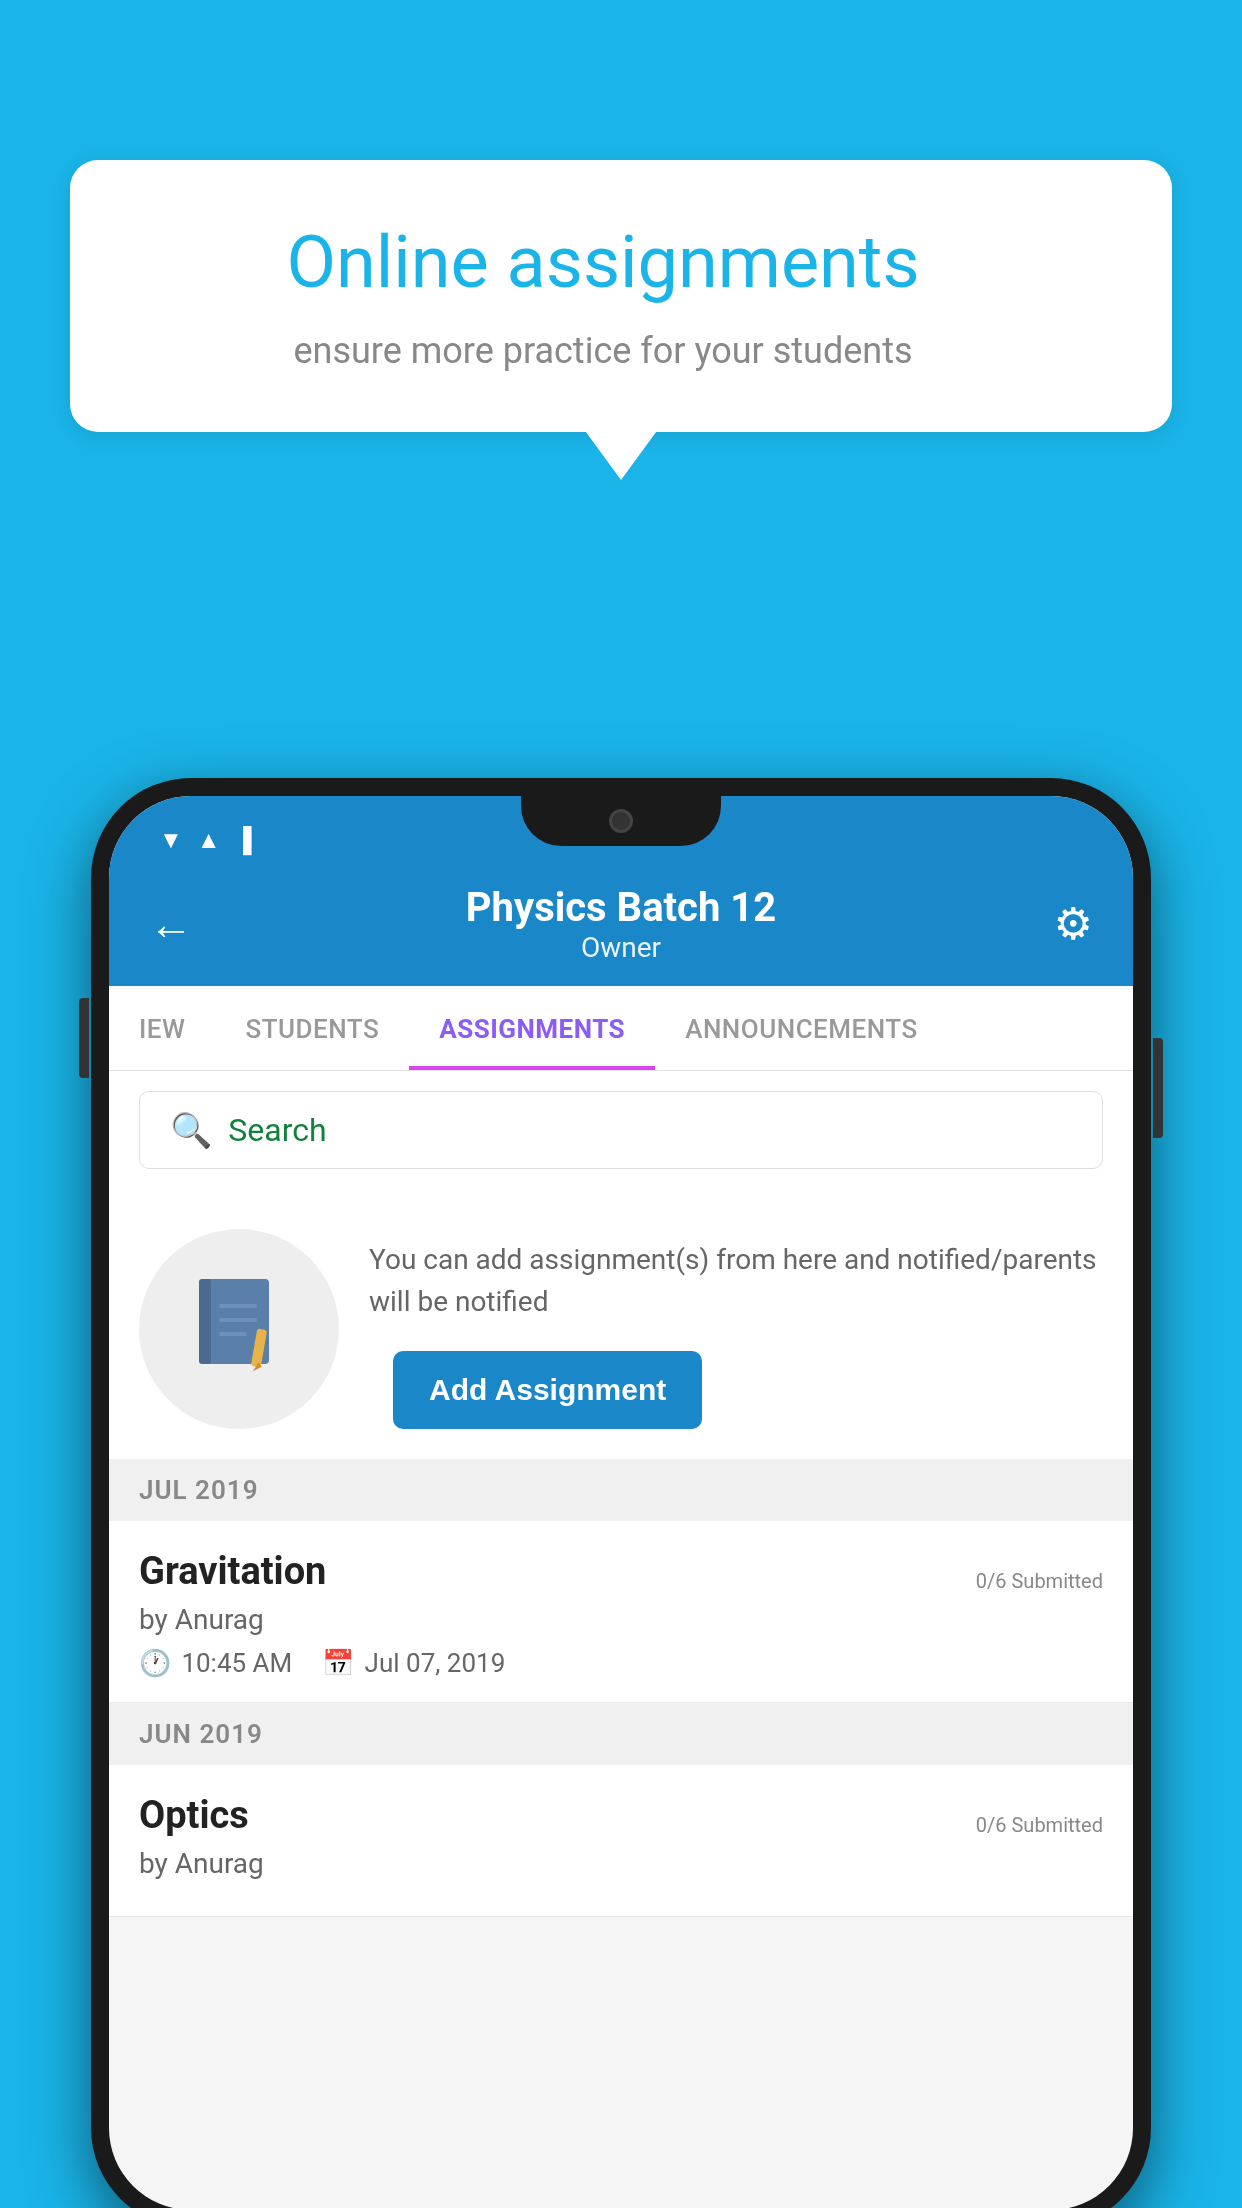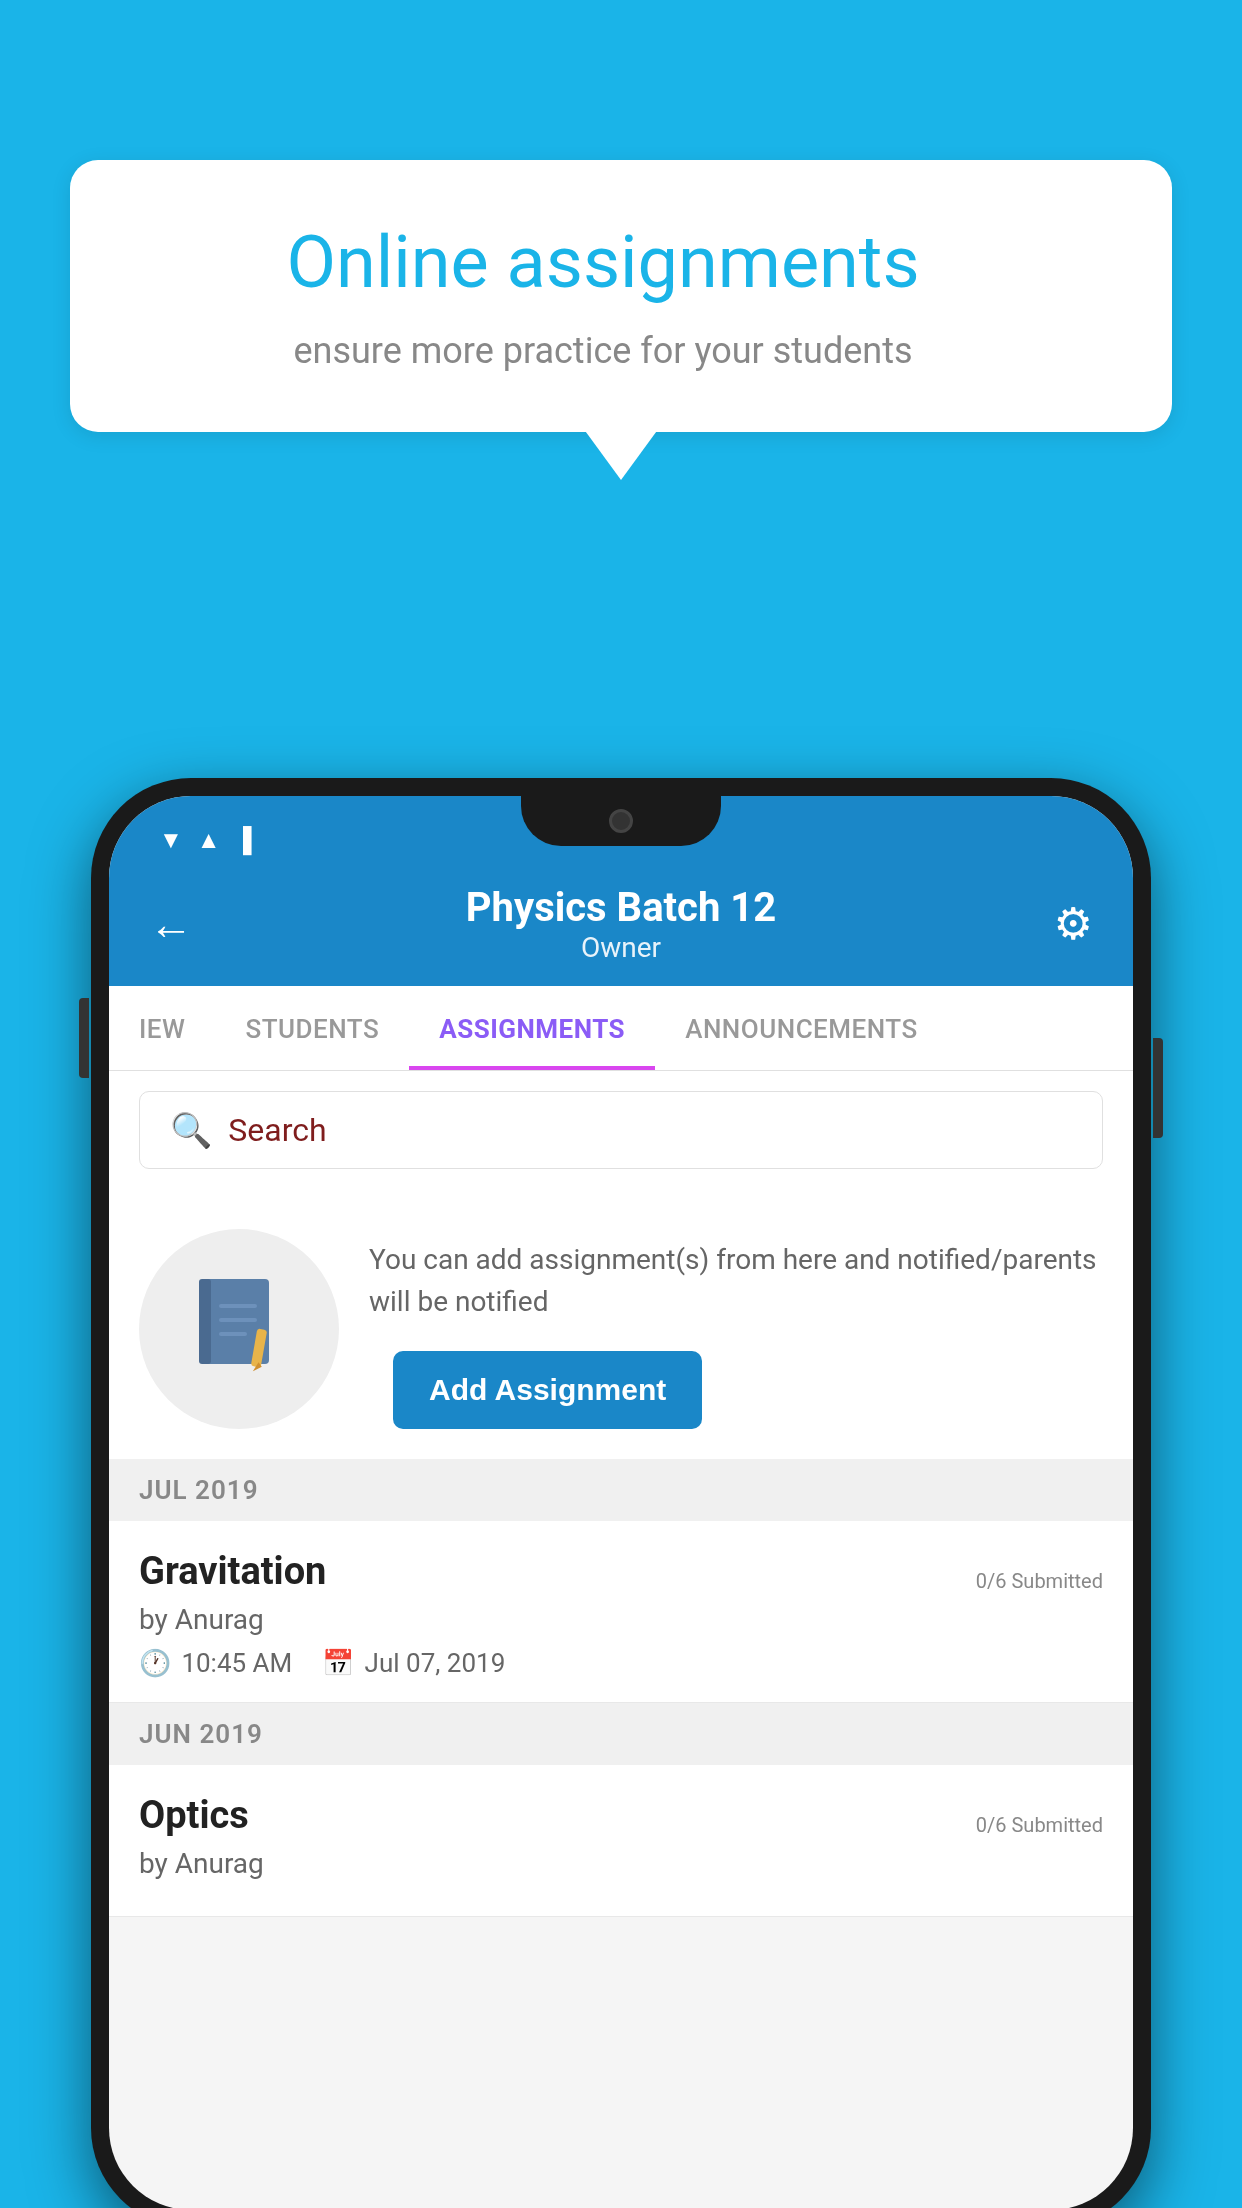--- a/index.html
+++ b/index.html
@@ -251,21 +251,21 @@
       background: white;
     }
 
     .search-icon-svg {
       color: #aaa;
       font-size: 34px;
     }
 
     .search-text {
       font-size: 32px;
-      color: #7f1d1d;
+      color: #15803d;
     }
 
     
     .assignment-cta {
       padding: 40px 30px 30px 30px;
       display: flex;
       gap: 30px;
       align-items: flex-start;
       background: white;
     }

